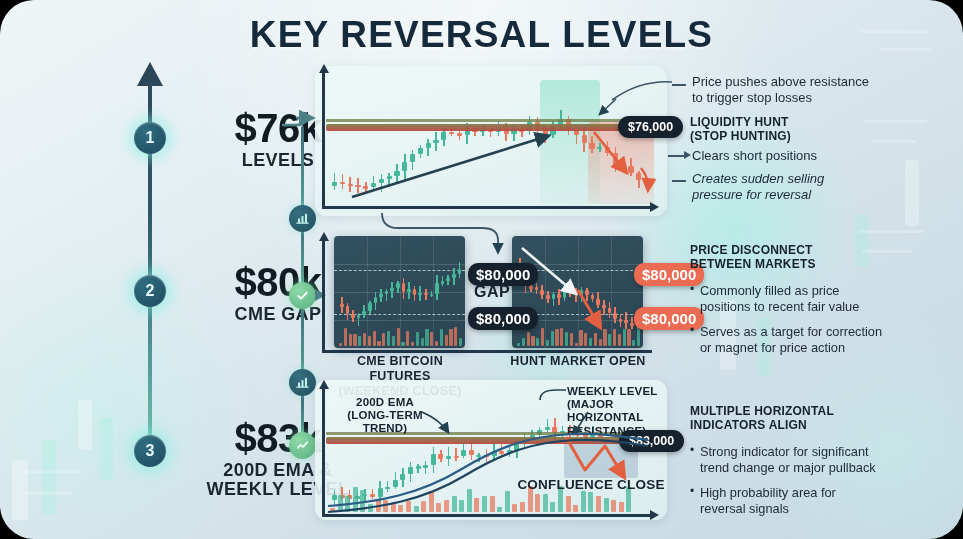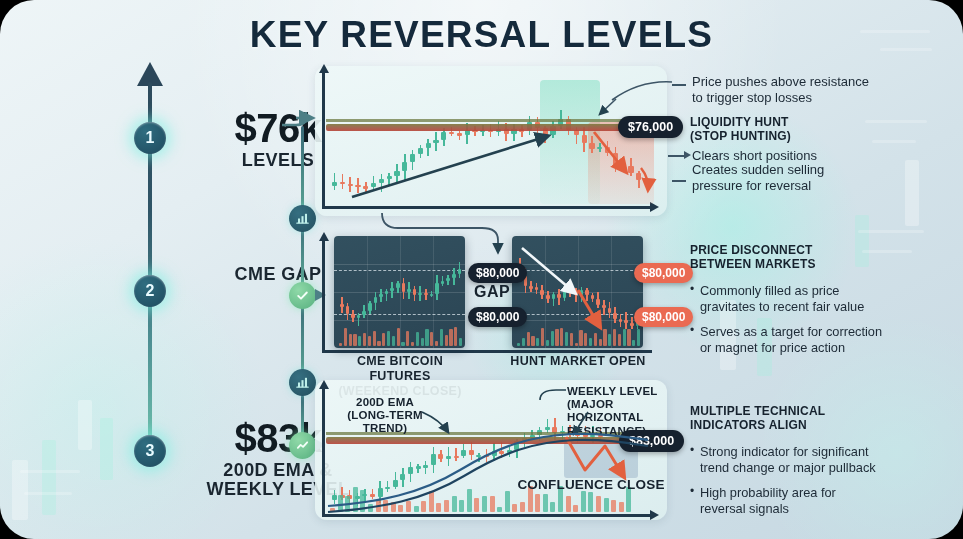--- a/index.html
+++ b/index.html
@@ -61,21 +61,21 @@
   .up{background:#46b89a;}
   .upw{background:#46b89a;}
   .dn{background:#e8795e;}
   .dnw{background:#e8795e;}
   .resist{position:absolute;height:7px;border-radius:2px;
     background:linear-gradient(180deg,#7d7a3f 0%,#9a5f45 45%,#b8453a 100%);opacity:.92;}
   .resist2{position:absolute;height:3px;background:#6e7b43;opacity:.75;}
   .badge{position:absolute;background:#16212e;color:#fff;font-size:12.5px;font-weight:bold;
     padding:4px 10px;border-radius:11px;white-space:nowrap;box-shadow:0 2px 5px rgba(0,0,0,.3);}
   .badge.red{background:#ea6a52;}
-  .badge.sm{font-size:12px;padding:3px 8px;border-radius:10px;}
+  .badge.sm{font-size:15px;padding:3px 8px;border-radius:10px;}
   .zone-red{position:absolute;background:linear-gradient(180deg,rgba(240,120,95,.42),rgba(240,120,95,.10));border-radius:4px;}
   .zone-green{position:absolute;background:linear-gradient(180deg,rgba(90,215,175,.38),rgba(90,215,175,.05));border-radius:4px;}
   .zone-blue{position:absolute;background:rgba(120,150,180,.34);border-radius:3px;}
   .darkpanel{position:absolute;background:linear-gradient(165deg,#32505f,#2b4554);border-radius:4px;overflow:hidden;
     box-shadow:0 3px 10px rgba(25,45,60,.35);}
   .gridln{position:absolute;height:1px;background:rgba(255,255,255,.14);left:0;right:0;}
   .gridvl{position:absolute;width:1px;background:rgba(255,255,255,.10);top:0;bottom:0;}
   .dashln{position:absolute;height:0;border-top:1.5px dashed rgba(230,240,245,.7);left:0;right:0;}
   .vbar{position:absolute;border-radius:1px;}
   .caption{position:absolute;text-align:center;font-size:12.5px;font-weight:bold;color:#17232e;letter-spacing:.3px;line-height:1.18;}
@@ -122,20 +122,21 @@
   <div class="tl-line"></div>
   <div class="tl-node" style="left:134px;top:122px;">1</div>
   <div class="tl-node" style="left:134px;top:275px;">2</div>
   <div class="tl-node" style="left:134px;top:435px;">3</div>
 
   <div class="lvl" style="top:108px;">
     <div class="big">$76k</div>
     <div class="sub">LEVELS</div>
   </div>
   <div class="lvl" style="top:262px;">
+    <div class="big">$80k</div>
     <div class="sub">CME GAP</div>
   </div>
   <div class="lvl" style="top:418px;">
     <div class="big">$83k</div>
     <div class="sub" style="white-space:pre-line;">200D EMA &amp;
 WEEKLY LEVEL</div>
   </div>
 
   <div class="rail" style="top:126px;height:92px;"></div>
   <div class="rail" style="top:218px;height:68px;"></div>
@@ -584,33 +585,33 @@
 
   <div class="leadline" style="left:672px;top:84px;width:14px;"></div>
   <div class="rtext" style="left:692px;top:74px;width:190px;white-space:pre-line;">Price pushes above resistance
 to trigger stop losses</div>
   <div class="rhead" style="left:690px;top:115px;width:190px;white-space:pre-line;">LIQUIDITY HUNT
 (STOP HUNTING)</div>
   <div class="leadline" style="left:668px;top:155px;width:18px;"></div>
   <div class="leadarrow" style="left:684px;top:151px;"></div>
   <div class="rtext" style="left:692px;top:148px;width:190px;white-space:pre-line;">Clears short positions</div>
   <div class="leadline" style="left:672px;top:180px;width:14px;"></div>
-  <div class="rtext" style="left:692px;top:162px;width:190px;white-space:pre-line;">Creates sudden selling
+  <div class="rtext" style="left:692px;top:171px;width:190px;white-space:pre-line;font-style:italic;">Creates sudden selling
 pressure for reversal</div>
 
   <div class="rhead" style="left:690px;top:243px;width:200px;white-space:pre-line;">PRICE DISCONNECT
 BETWEEN MARKETS</div>
   <div class="bullets" style="left:690px;top:283px;width:200px;">
     <div style="white-space:pre-line;">Commonly filled as price
-gravitates to recent fair value</div>
+positions to recent fair value</div>
     <div style="white-space:pre-line;">Serves as a target for correction
 or magnet for price action</div>
   </div>
 
-  <div class="rhead" style="left:690px;top:404px;width:200px;white-space:pre-line;">MULTIPLE TECHNICAL
+  <div class="rhead" style="left:690px;top:404px;width:200px;white-space:pre-line;">MULTIPLE HORIZONTAL
 INDICATORS ALIGN</div>
   <div class="bullets" style="left:690px;top:444px;width:200px;">
     <div style="white-space:pre-line;">Strong indicator for significant
 trend change or major pullback</div>
     <div style="white-space:pre-line;">High probability area for
 reversal signals</div>
   </div>
 
   <svg class="ov">
     <defs>

